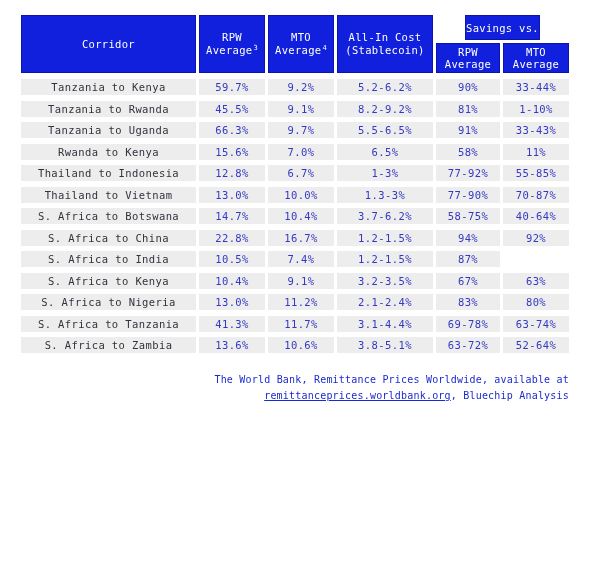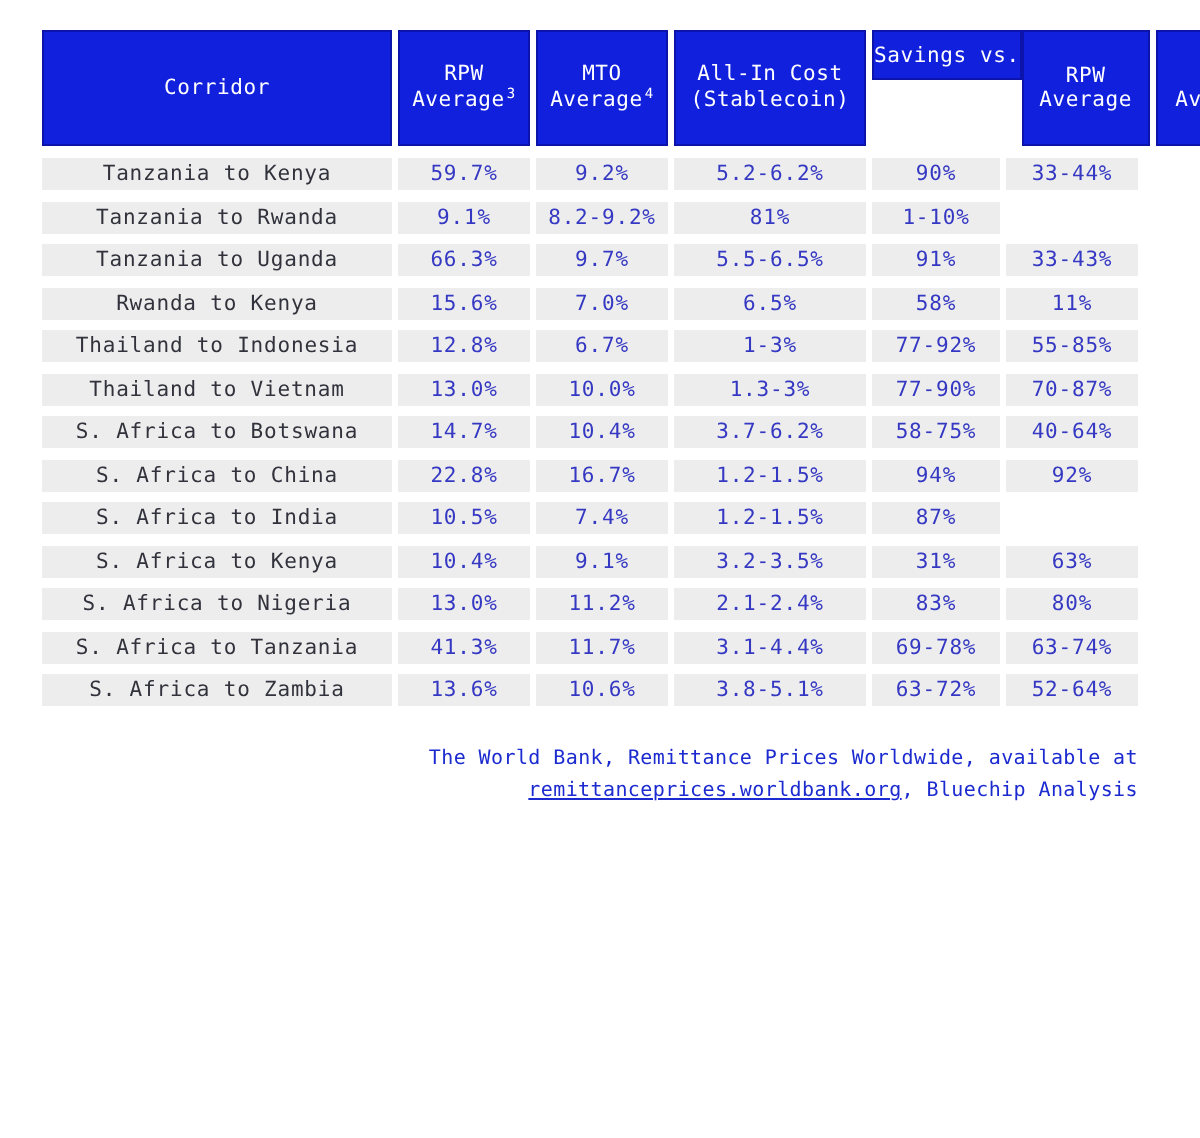--- a/index.html
+++ b/index.html
@@ -22,21 +22,21 @@
   
   .thead{display:grid;grid-template-columns:var(--cols);column-gap:3px;height:58px;margin-bottom:6px;}
   .th{
     background:var(--header-bg);color:#ffffff;
     border:1px solid var(--header-border);box-sizing:border-box;
     display:flex;flex-direction:column;align-items:center;justify-content:center;
     font-size:10.5px;letter-spacing:0.3px;line-height:13px;text-align:center;
   }
   .th span{display:inline-block;}
   sup.fnote{font-size:7px;line-height:1;vertical-align:super;margin-left:1px;}
-  .savings-group{grid-column:5/7;display:flex;flex-direction:row;row-gap:3px;}
+  .savings-group{grid-column:5/7;display:flex;flex-direction:column;row-gap:3px;align-items:center;}
   .savings-top{
     background:var(--header-bg);color:#fff;border:1px solid var(--header-border);box-sizing:border-box;
     height:25px;flex:0 0 auto;display:flex;align-items:center;justify-content:center;
     font-size:10.5px;letter-spacing:0.3px;
   }
   .savings-subs{flex:1;display:grid;grid-template-columns:64px 66px;column-gap:3px;}
   .savings-subs .th{font-size:10.5px;line-height:12px;}
 
   
   .row{display:grid;grid-template-columns:var(--cols);column-gap:3px;height:16px;margin-bottom:5.5px;}
@@ -97,20 +97,21 @@
         <div class="cell corridor">Tanzania to Kenya</div>
         <div class="cell value">59.7%</div>
         <div class="cell value">9.2%</div>
         <div class="cell value">5.2-6.2%</div>
         <div class="cell value">90%</div>
         <div class="cell value">33-44%</div>
       </div>
 
       <div class="row">
         <div class="cell corridor">Tanzania to Rwanda</div>
+        <div class="cell value">45.5%</div>
         <div class="cell value">9.1%</div>
         <div class="cell value">8.2-9.2%</div>
         <div class="cell value">81%</div>
         <div class="cell value">1-10%</div>
       </div>
 
       <div class="row">
         <div class="cell corridor">Tanzania to Uganda</div>
         <div class="cell value">66.3%</div>
         <div class="cell value">9.7%</div>
@@ -170,21 +171,21 @@
         <div class="cell value">7.4%</div>
         <div class="cell value">1.2-1.5%</div>
         <div class="cell value">87%</div>
       </div>
 
       <div class="row">
         <div class="cell corridor">S. Africa to Kenya</div>
         <div class="cell value">10.4%</div>
         <div class="cell value">9.1%</div>
         <div class="cell value">3.2-3.5%</div>
-        <div class="cell value">31%</div>
+        <div class="cell value">67%</div>
         <div class="cell value">63%</div>
       </div>
 
       <div class="row">
         <div class="cell corridor">S. Africa to Nigeria</div>
         <div class="cell value">13.0%</div>
         <div class="cell value">11.2%</div>
         <div class="cell value">2.1-2.4%</div>
         <div class="cell value">83%</div>
         <div class="cell value">80%</div>

